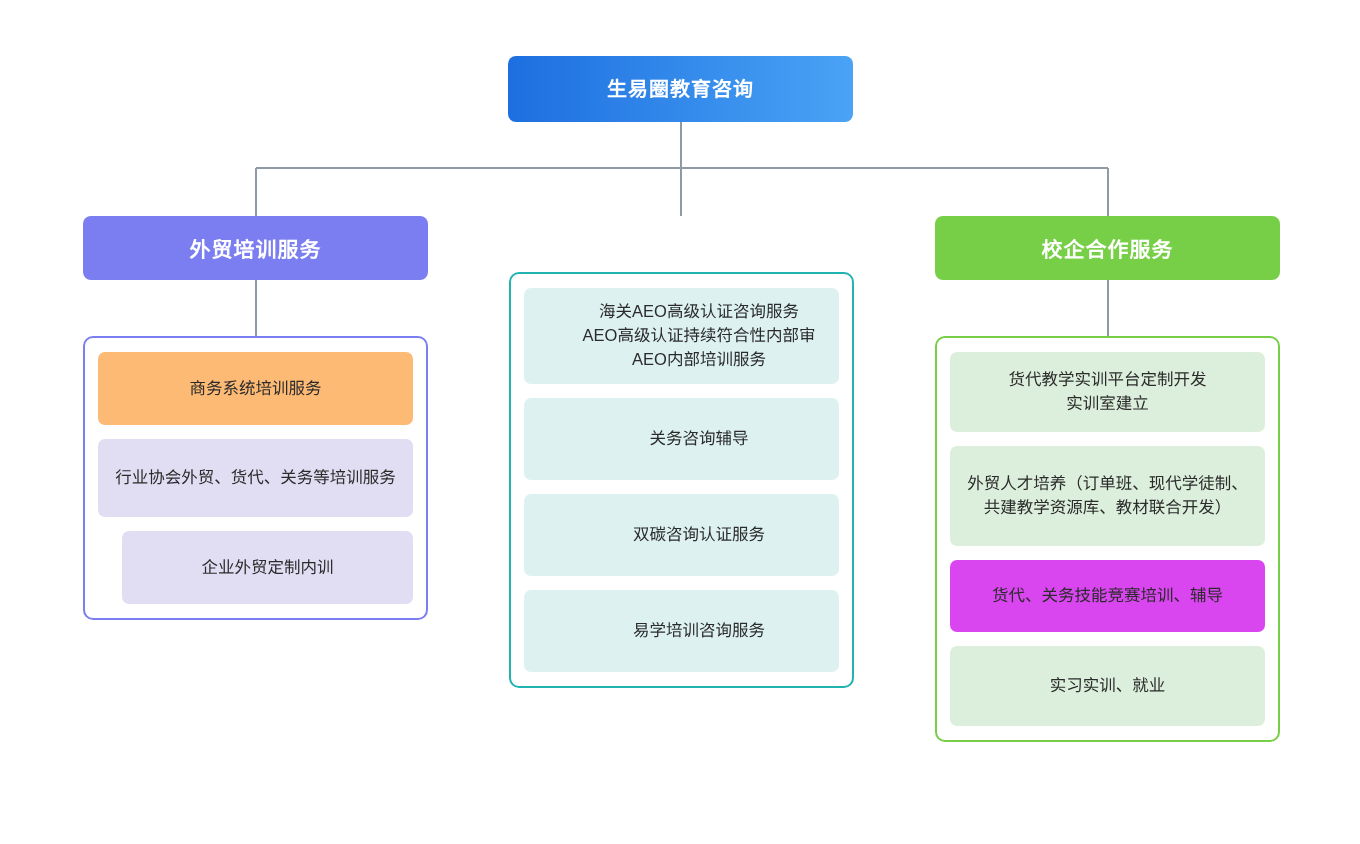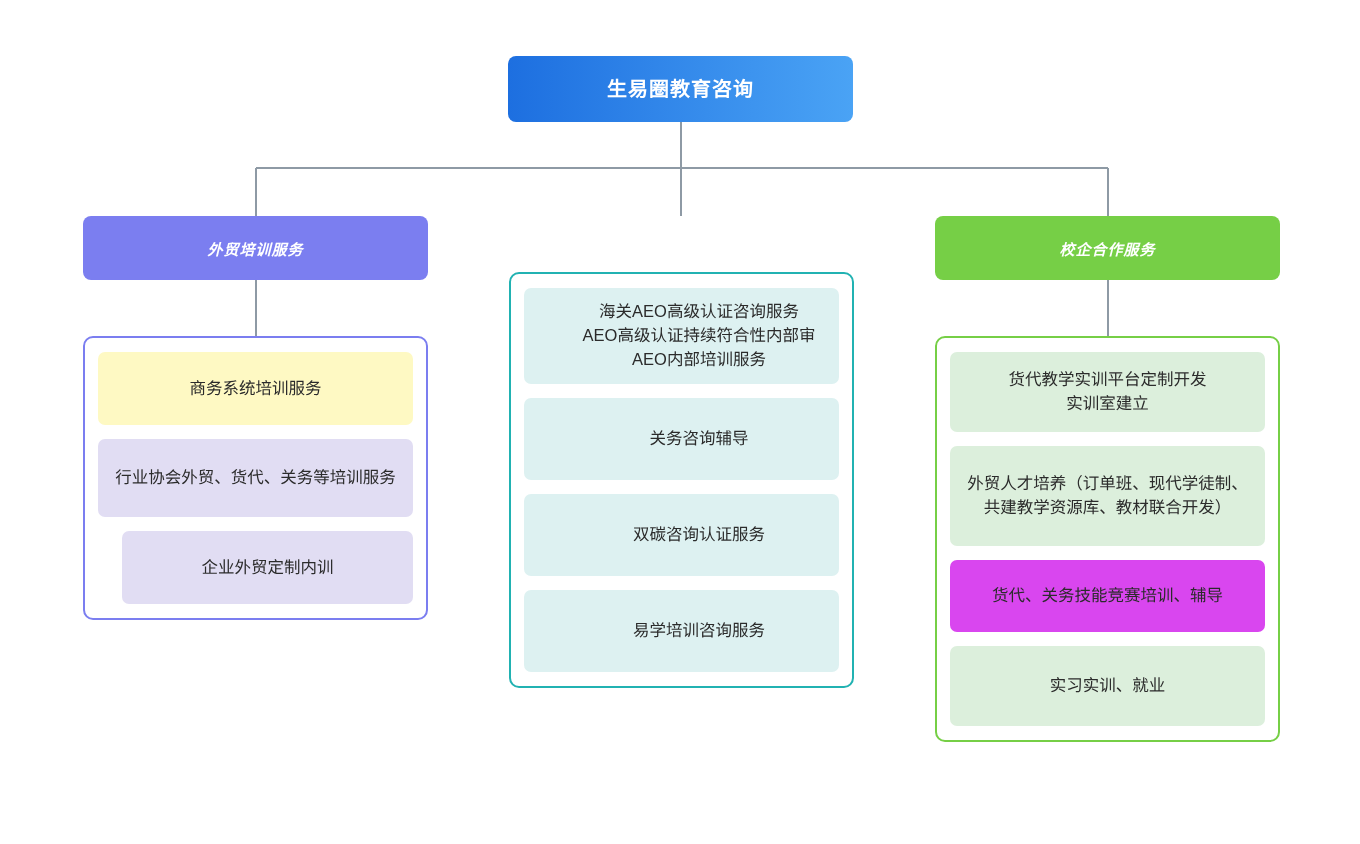--- a/index.html
+++ b/index.html
@@ -66,24 +66,23 @@
     width: 345px;
     height: 64px;
     border-radius: 8px;
     display: flex;
     align-items: center;
     justify-content: center;
     box-sizing: border-box;
   }
   .branch-header .node-label {
     color: #ffffff;
-    font-size: 15px;
+    font-size: 21px;
     font-weight: bold;
     letter-spacing: 1px;
-    font-style: italic;
   }
 
   .branch-container {
     margin-top: 56px;
     width: 345px;
     box-sizing: border-box;
     border: 2px solid #000;
     border-radius: 10px;
     padding: 14px 13px 14px 13px;
     display: flex;
@@ -160,21 +159,21 @@
 
   <div class="root-node" style="background: linear-gradient(90deg, rgb(29, 111, 224) 0%, rgb(74, 163, 245) 100%);">
     <span class="node-label">生易圈教育咨询</span>
   </div>
 
   <div class="branch branch-1">
     <div class="branch-header" style="background: rgb(123, 126, 240);">
       <span class="node-label">外贸培训服务</span>
     </div>
     <div class="branch-container" style="border-color: rgb(123, 126, 240);">
-      <div class="leaf leaf-1" style="background: #fef9c3;">
+      <div class="leaf leaf-1" style="background: #fdba74;">
         <span class="leaf-text">商务系统培训服务</span>
       </div>
       <div class="leaf leaf-2" style="background: rgb(225, 221, 243);">
         <span class="leaf-text">行业协会外贸、货代、关务等培训服务</span>
       </div>
       <div class="leaf leaf-3" style="background: rgb(225, 221, 243); margin-left: 24px;">
         <span class="leaf-text">企业外贸定制内训</span>
       </div>
     </div>
   </div>

